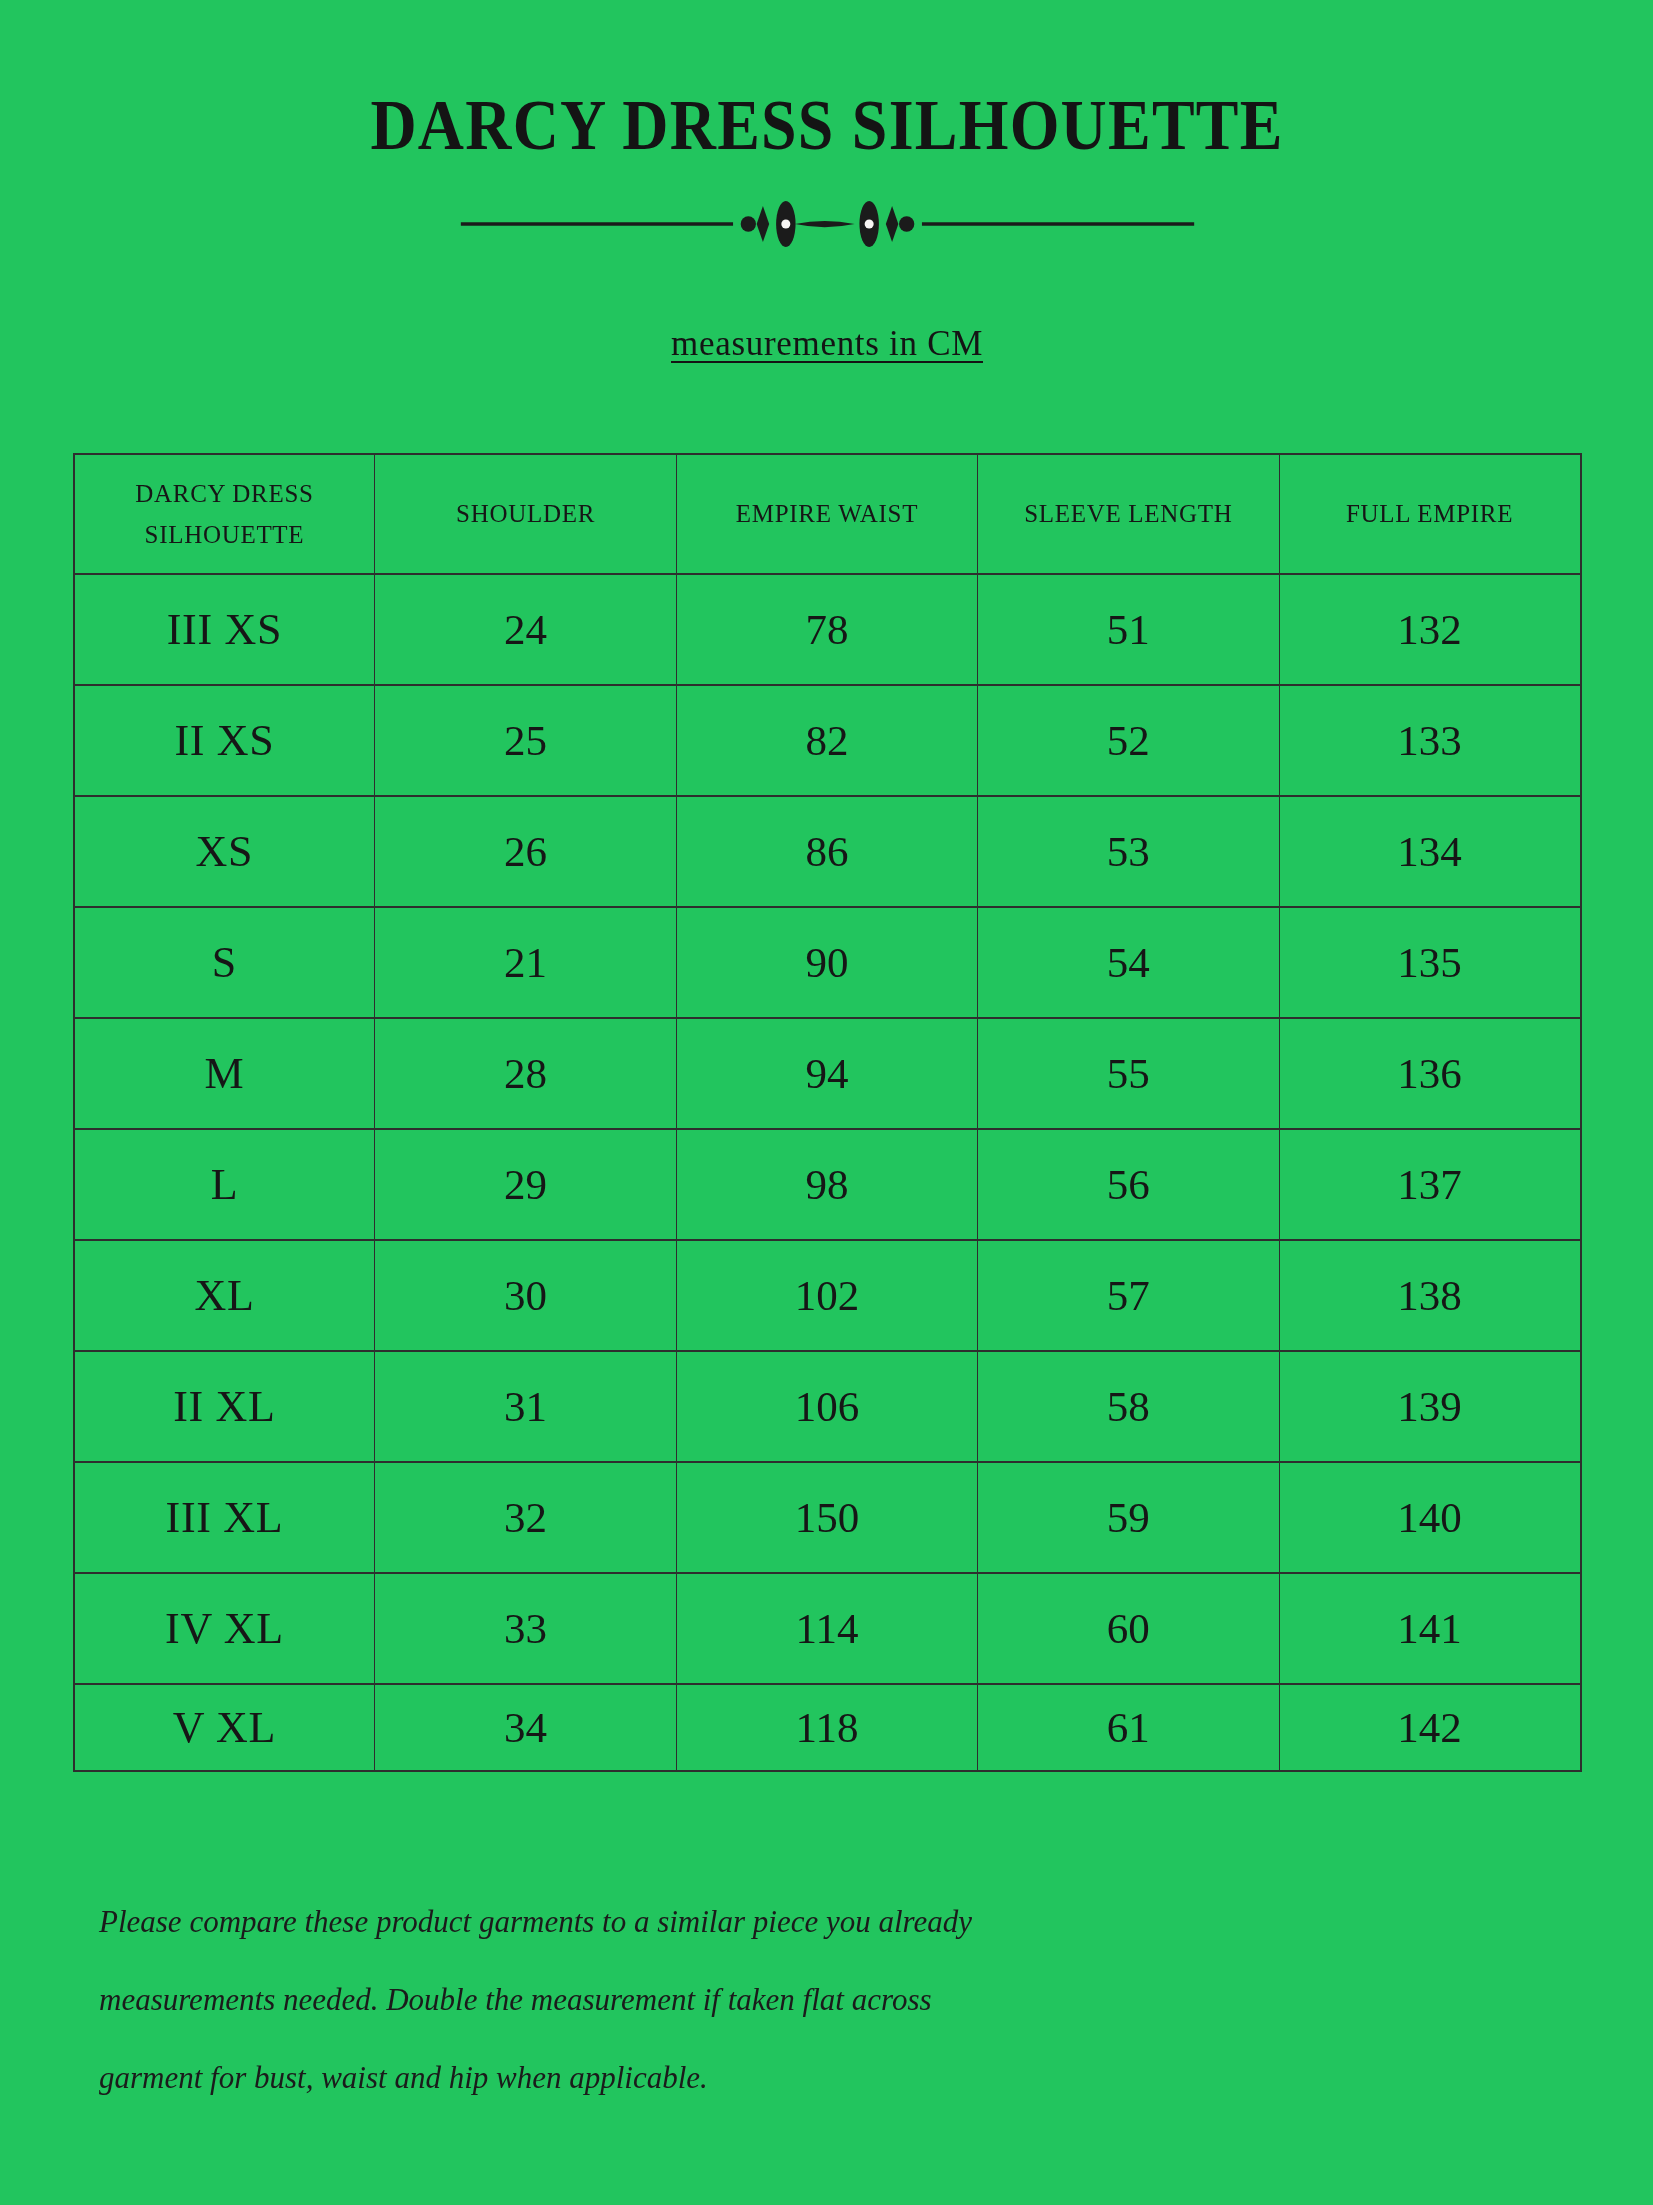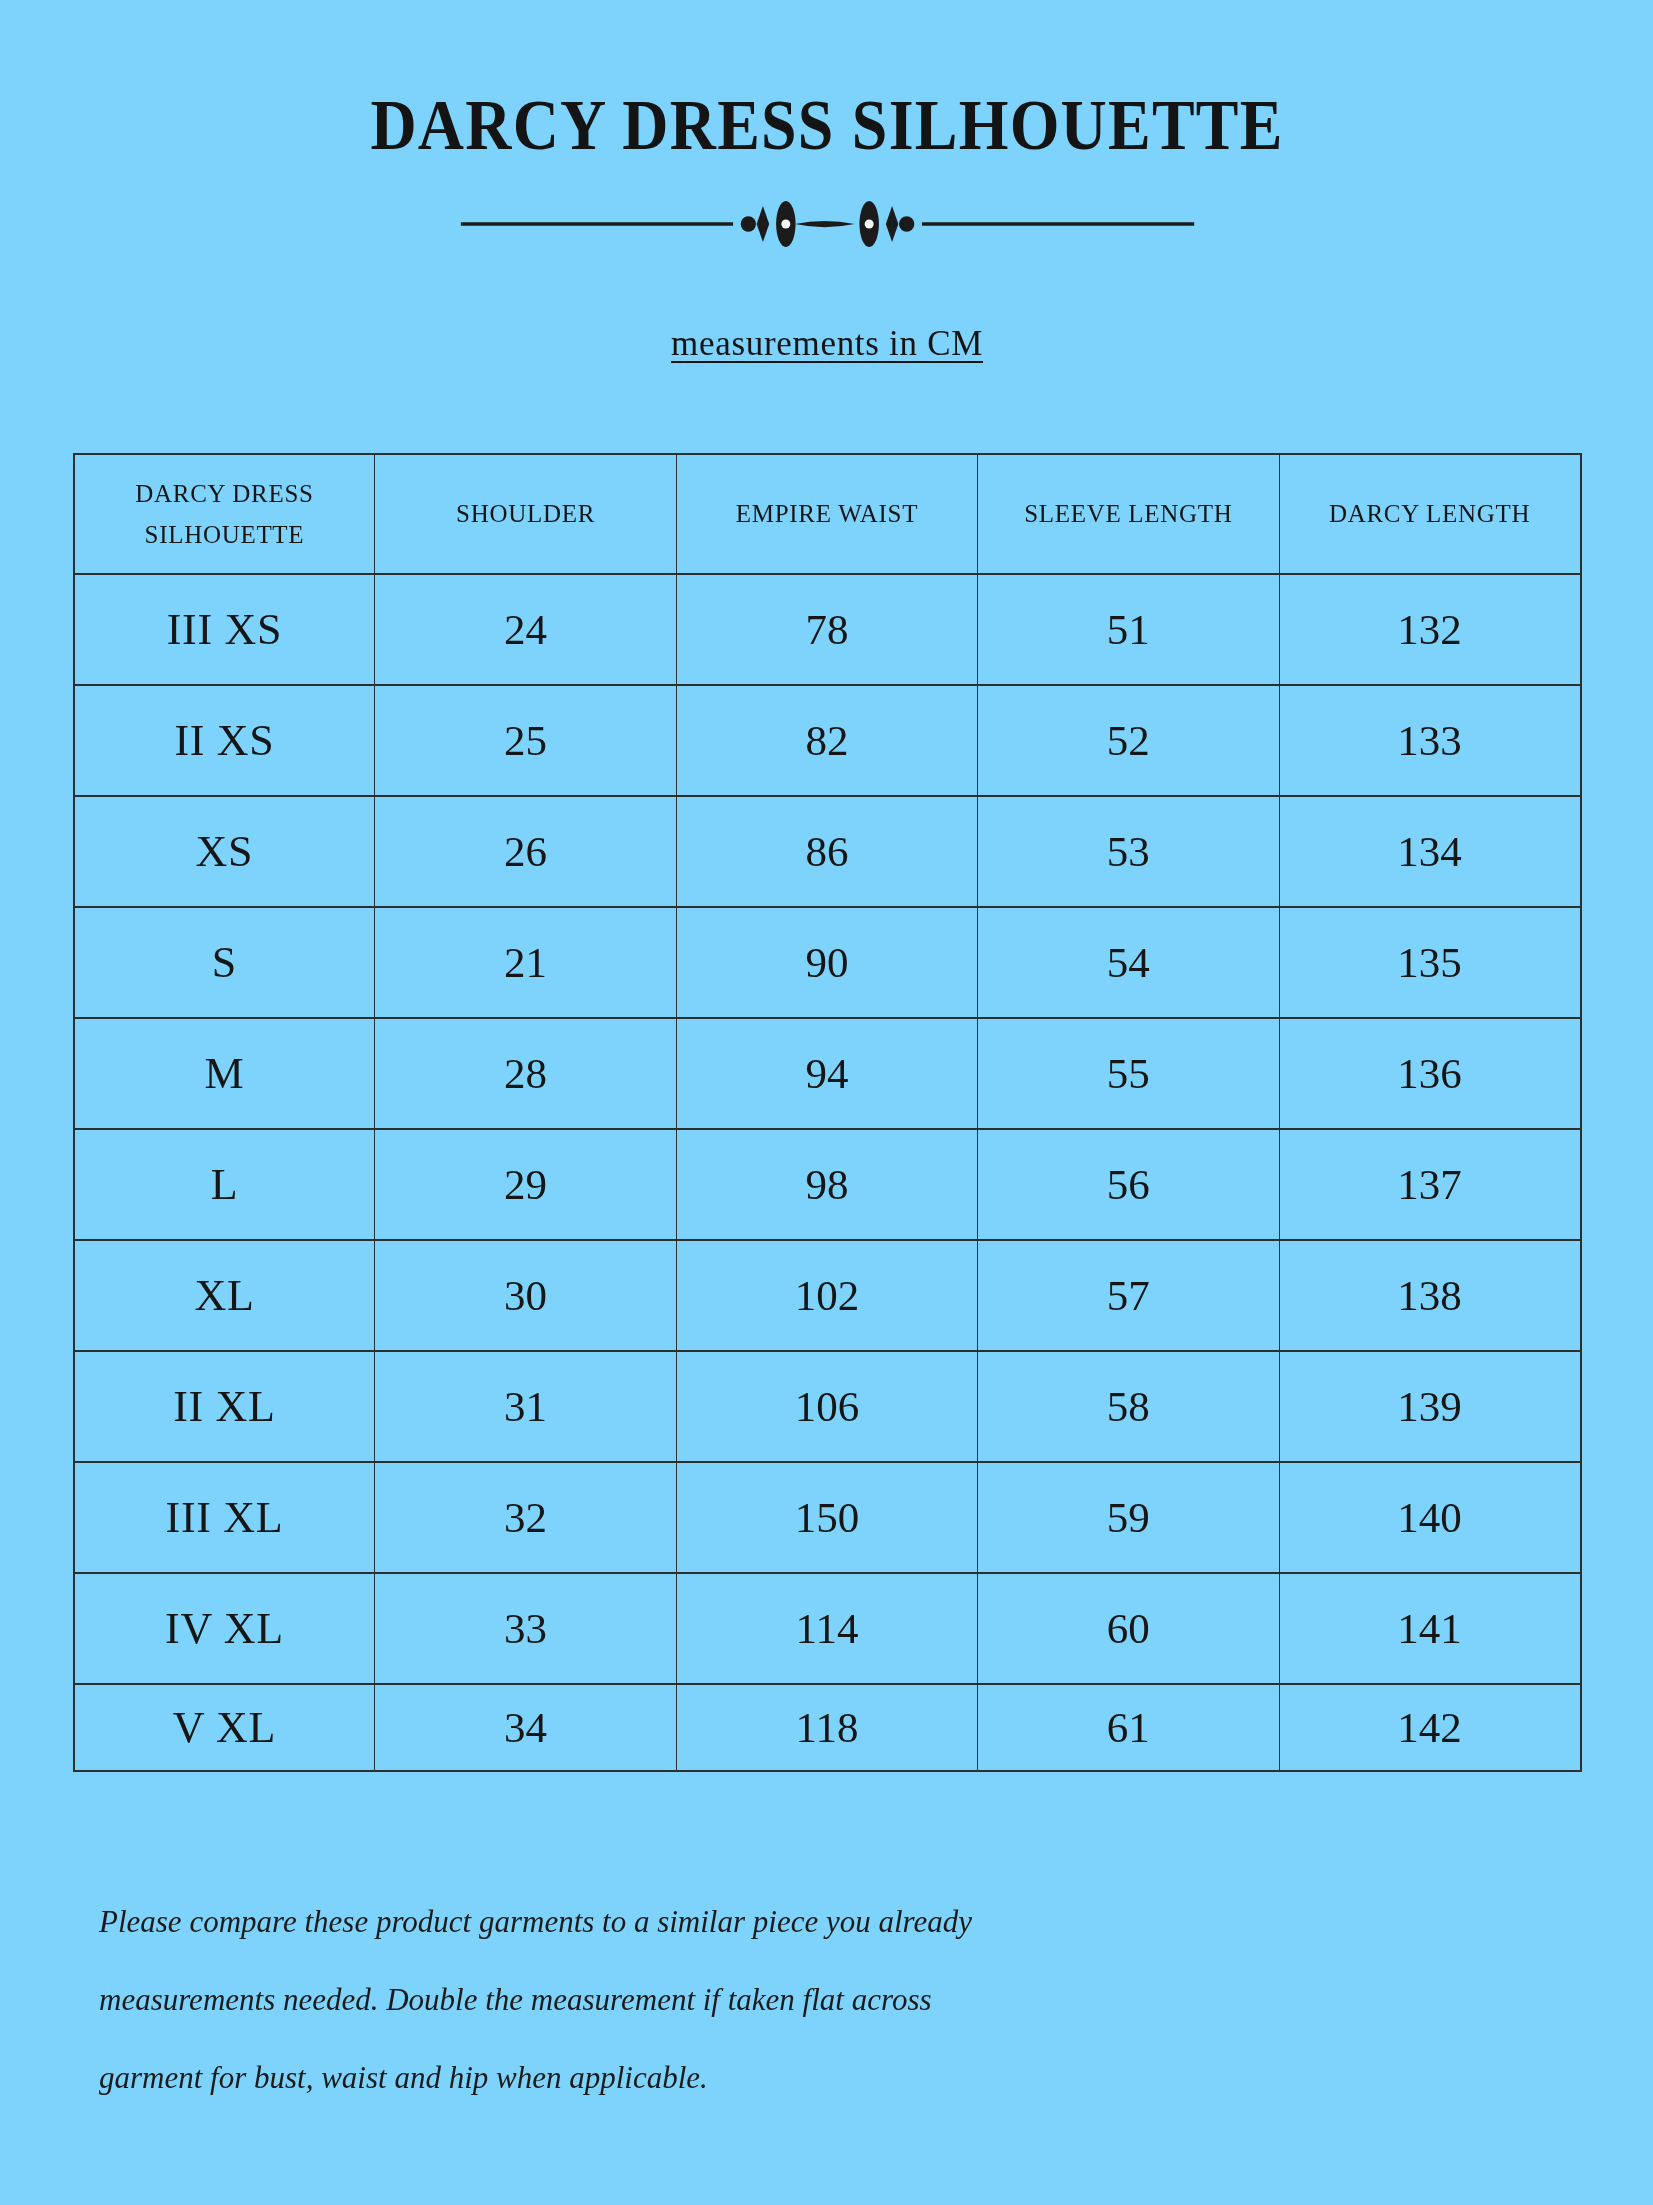--- a/index.html
+++ b/index.html
@@ -5,21 +5,21 @@
   html, body { margin: 0; padding: 0; }
   body {
     background: #f7f6f4;
     font-family: "Liberation Serif", serif;
     color: #1b1b1b;
   }
   .page {
     position: relative;
     width: 1654px;
     height: 2205px;
-    background: #7dd3fc;
+    background: #22c55e;
     overflow: hidden;
   }
 
   
   .title {
     margin: 0;
     padding-top: 90px;
     text-align: center;
     font-size: 71px;
     line-height: 1.0;
@@ -136,21 +136,21 @@
 
   <h2 class="subtitle">measurements in CM</h2>
 
   <table class="size-chart">
     <thead>
       <tr>
         <th>DARCY DRESS SILHOUETTE</th>
         <th>SHOULDER</th>
         <th>EMPIRE WAIST</th>
         <th>SLEEVE LENGTH</th>
-        <th>DARCY LENGTH</th>
+        <th>FULL EMPIRE</th>
       </tr>
     </thead>
     <tbody>
       <tr>
         <td class="size-cell">III XS</td>
         <td class="num-cell">24</td>
         <td class="num-cell">78</td>
         <td class="num-cell">51</td>
         <td class="num-cell">132</td>
       </tr>

